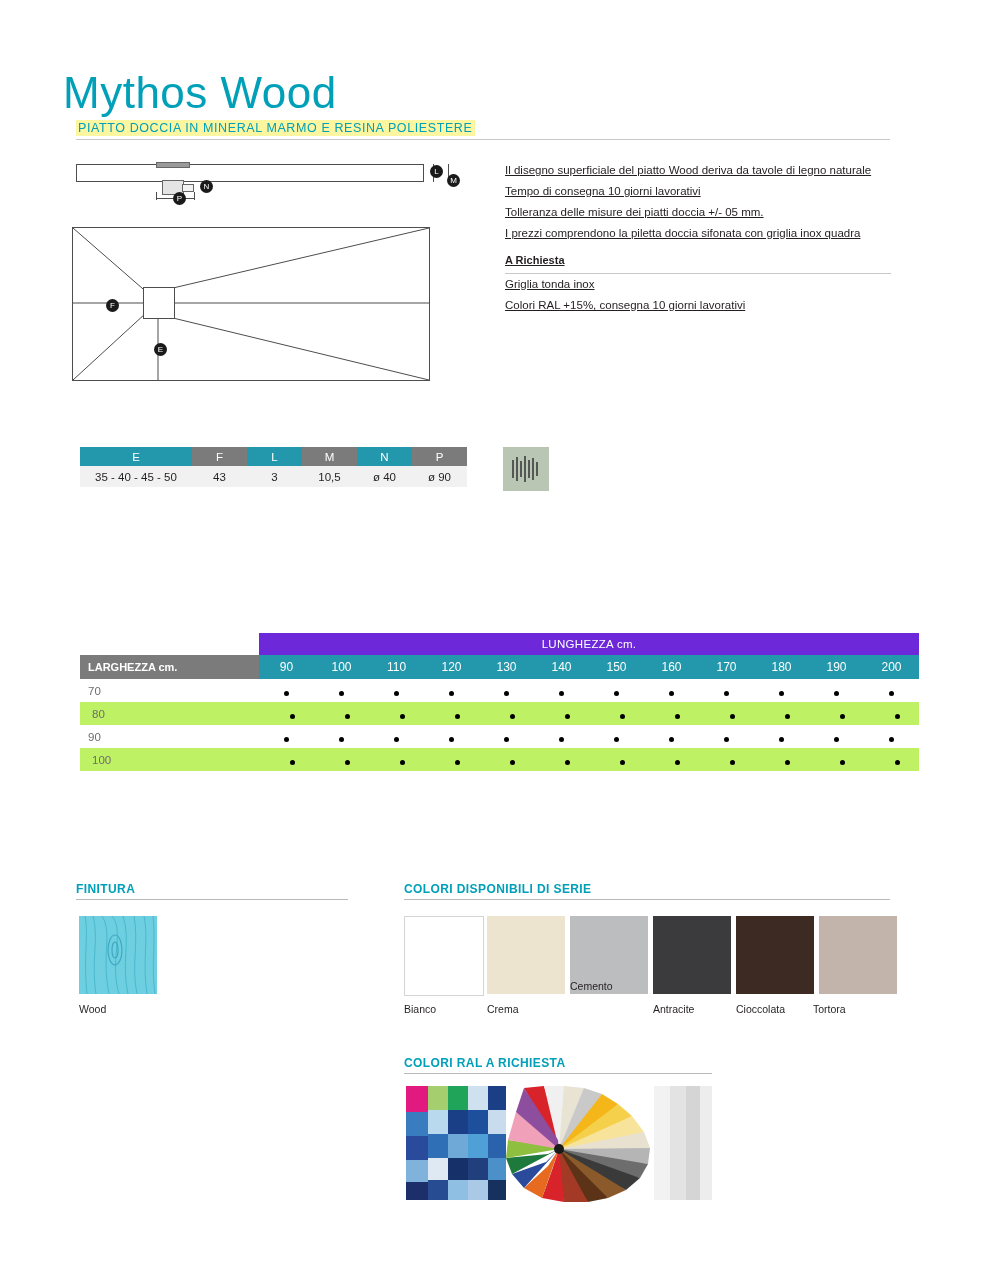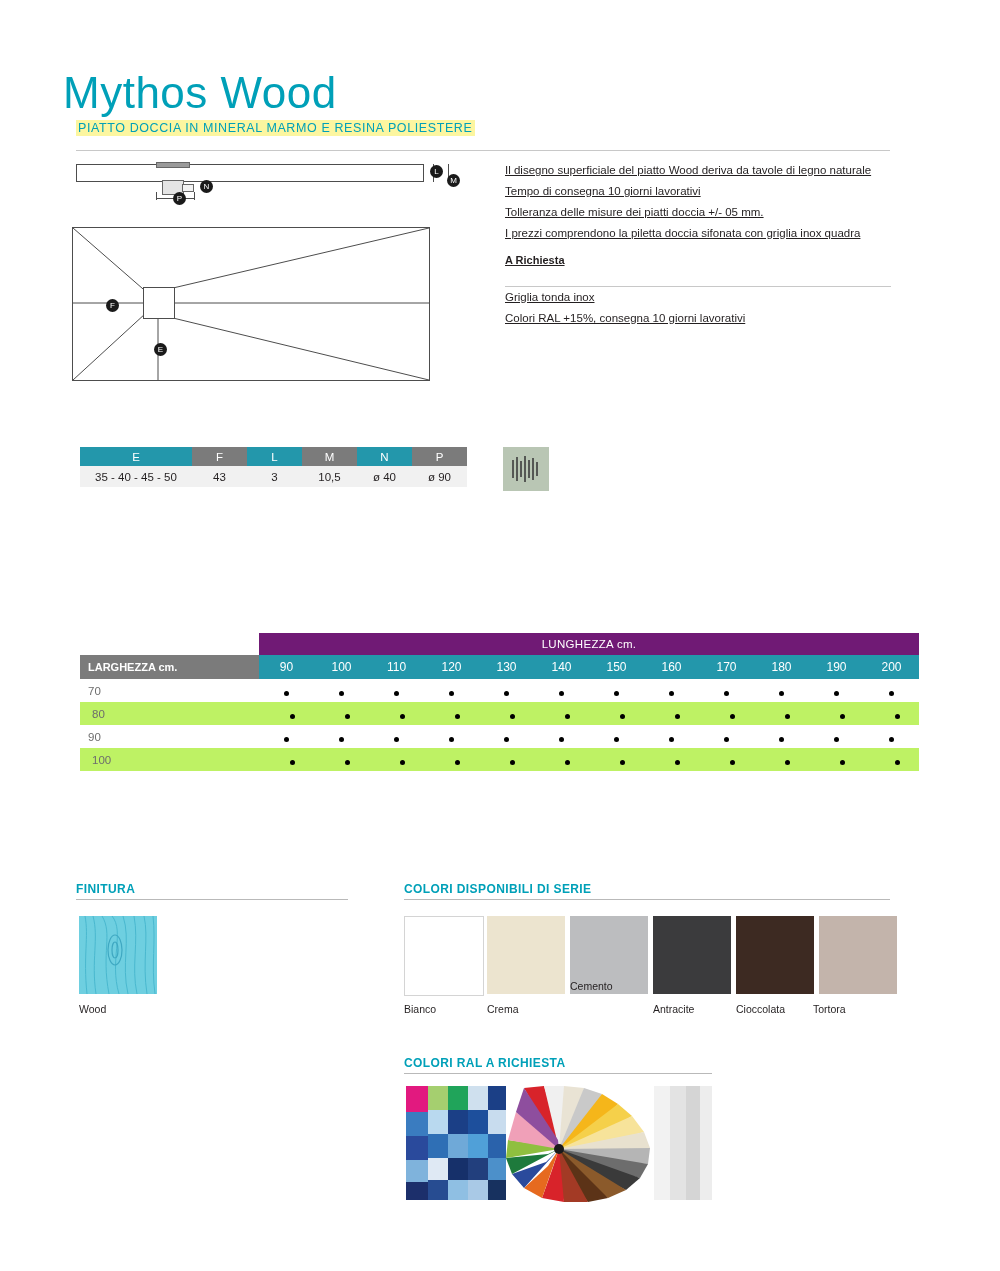--- a/index.html
+++ b/index.html
@@ -31,21 +31,21 @@
     color: #00a0b8;
     letter-spacing: 0.5px;
     font-weight: normal;
   }
   .subtitle-wrap {
     position: absolute;
     left: 76px;
     top: 118px;
     width: 814px;
     border-bottom: 1px solid #c8c8c8;
-    padding-bottom: 14px;
+    padding-bottom: 3px;
   }
   .subtitle {
     display: inline-block;
     background: #fcf6a0;
     color: #00a0b8;
     font-size: 12.5px;
     letter-spacing: 0.6px;
     padding: 1px 3px 1px 2px;
   }
 
@@ -147,21 +147,21 @@
     text-decoration: underline;
   }
   .desc .hl {
     background: #fcf6a0;
     display: inline;
     padding: 1px 2px;
   }
   .desc-sep {
     margin-top: 6px;
     border-bottom: 1px solid #c8c8c8;
-    padding-bottom: 15px;
+    padding-bottom: 2px;
   }
   .desc-strong {
     font-weight: bold;
     font-size: 11px;
   }
 
   
   .legend {
     position: absolute;
     left: 80px;
@@ -204,21 +204,21 @@
   }
 
   
   .matrix {
     position: absolute;
     left: 80px;
     top: 633px;
     border-collapse: collapse;
   }
   .matrix .lunghezza-head {
-    background: #701a75;
+    background: #6d28d9;
     color: #fff;
     font-size: 11.5px;
     height: 20px;
     text-align: center;
     font-weight: normal;
     letter-spacing: 0.3px;
   }
   .matrix .corner {
     background: #ffffff;
     border: none;

